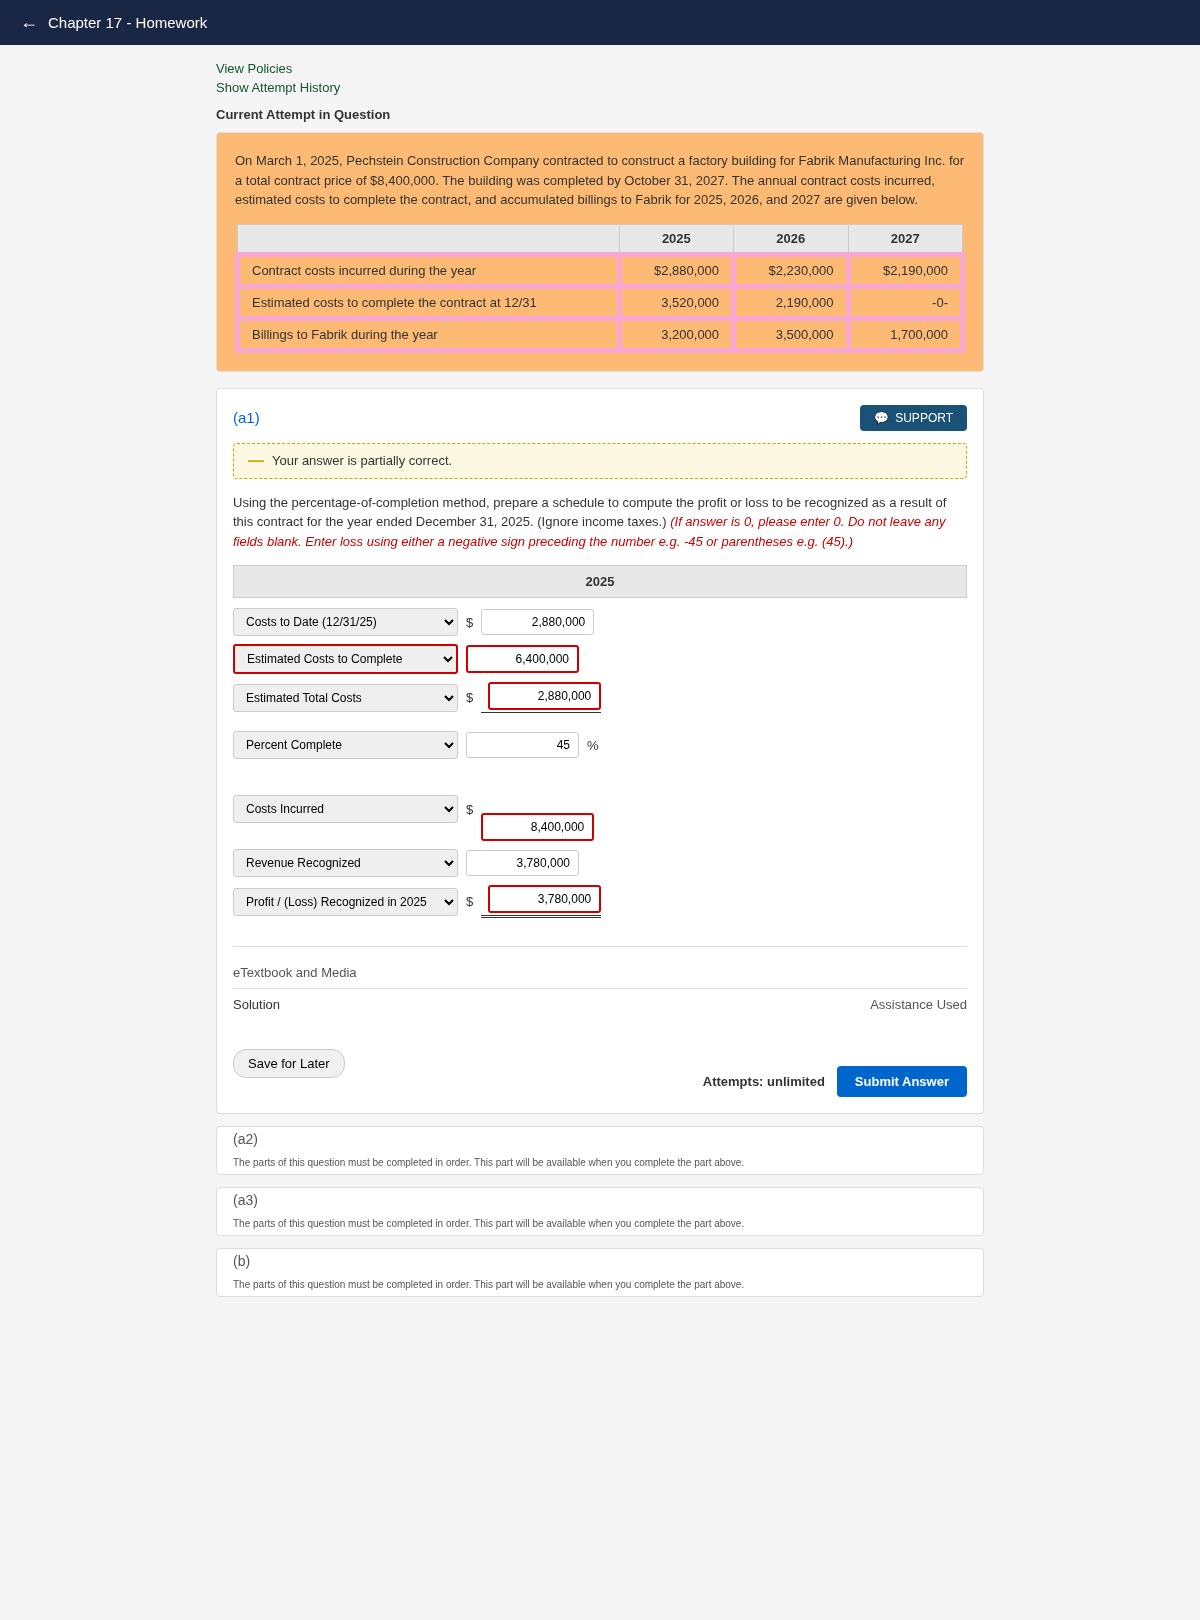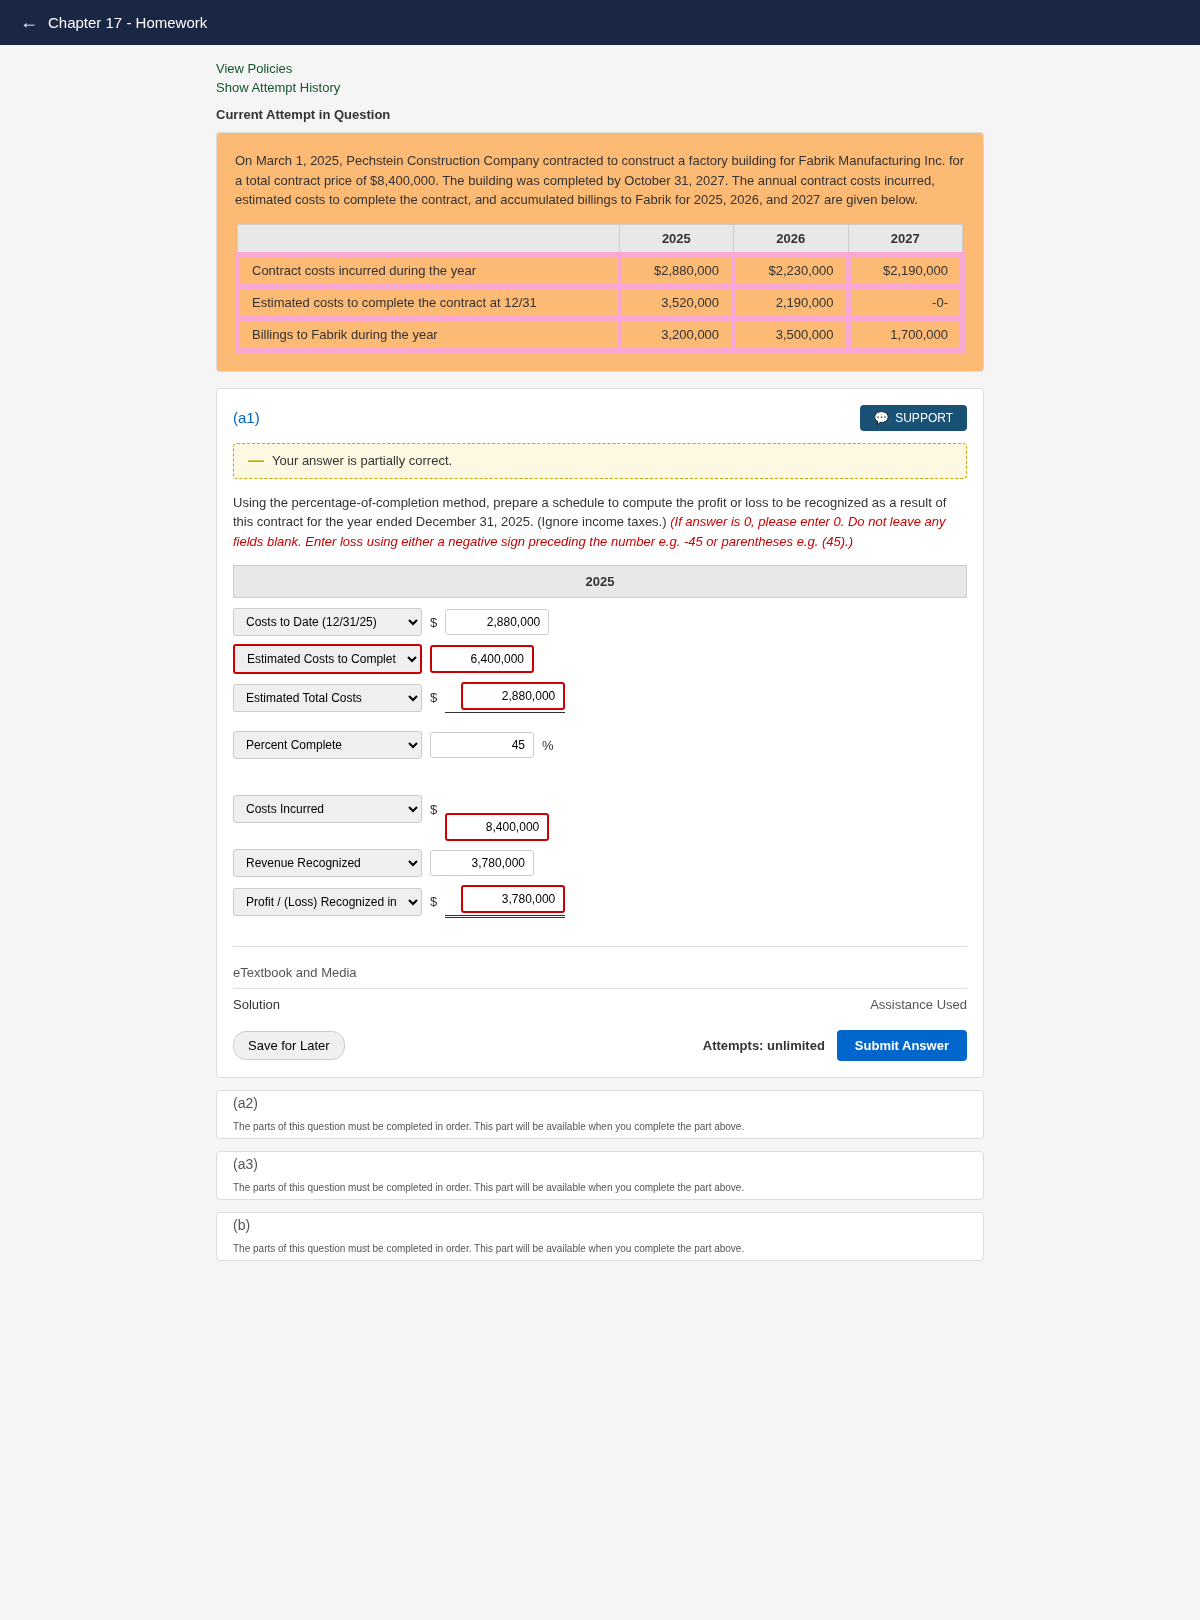--- a/index.html
+++ b/index.html
@@ -173,32 +173,32 @@
       font-style: italic;
     }
 
     .form-row {
       display: flex;
       align-items: center;
       margin-bottom: 8px;
       gap: 8px;
     }
     .form-row select {
-      width: 189px;
+      width: 225px;
       padding: 5px 8px;
       border: 1px solid #ccc;
       border-radius: 3px;
       font-size: 12px;
       cursor: pointer;
     }
     .form-row .dollar-sign {
       font-size: 13px;
     }
     .form-row input[type="text"] {
-      width: 104px;
+      width: 113px;
       padding: 5px 8px;
       border: 1px solid #ccc;
       border-radius: 3px;
       font-size: 12px;
       text-align: right;
     }
     .form-row .percent-sign {
       font-size: 13px;
     }
 
@@ -424,21 +424,21 @@
         <span class="bottom-link">eTextbook and Media</span>
       </div>
       <div class="solution-row">
         <span class="solution-label">Solution</span>
         <span class="assistance-used">Assistance Used</span>
       </div>
     </div>
 
     <div class="action-row">
       <button class="save-later-btn">Save for Later</button>
-      <div style="display:flex;align-items:center;gap:12px;">
+      <div style="display:flex;align-items:center;gap:12px;margin-top:36px;">
         <span class="attempts-text">Attempts: unlimited</span>
         <button class="submit-btn">Submit Answer</button>
       </div>
     </div>
   </div>
 
   <div class="sub-section">
     <div class="sub-section-label">(a2)</div>
     <div class="sub-section-text">The parts of this question must be completed in order. This part will be available when you complete the part above.</div>
   </div>

